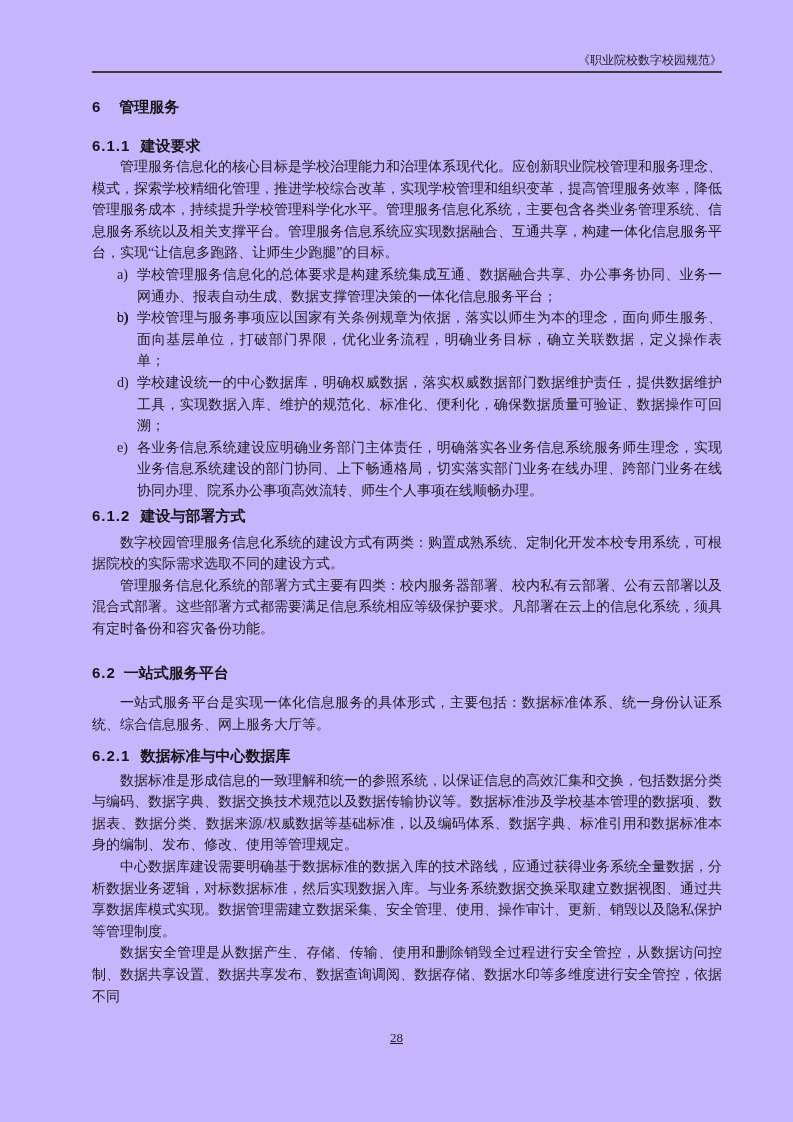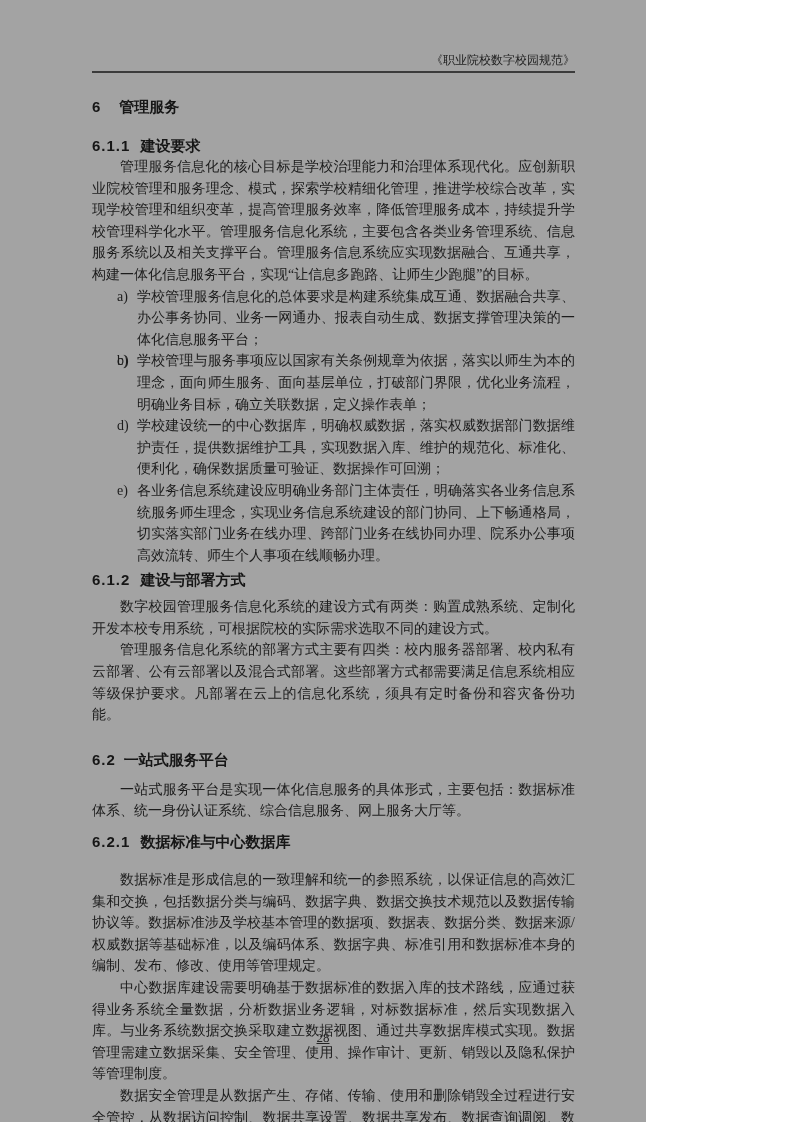--- a/index.html
+++ b/index.html
@@ -2,23 +2,23 @@
 <html><head>
 <meta charset="utf-8">
 <style>
   html, body {
     margin: 0;
     padding: 0;
     background: #ffffff;
   }
   .page {
     position: relative;
-    width: 646px;
+    width: 793px;
     height: 1122px;
-    background: #a3a3a3;
+    background: #c4b5fd;
     color: #1c1c1c;
     font-family: "Liberation Serif", "DejaVu Serif", serif;
     font-size: 14px;
     overflow: hidden;
   }
   .running-head {
     margin: 53px 71px 0 92px;
     text-align: right;
     font-size: 12px;
     line-height: 15px;
@@ -44,21 +44,21 @@
   .h2 { margin: 0; }
   .h3 { margin: 0; }
   .hnum { letter-spacing: 1px; }
   .gap-lg { margin-right: 18px; }
   .gap-md { margin-right: 10px; }
   .gap-sm { margin-right: 8px; }
   .h2-61   { margin-bottom: 9px; }
   .h3-611  { margin-bottom: 0; }
   .h3-612  { margin-top: 4px; margin-bottom: 6px; }
   .h2-62   { margin-top: 24px; margin-bottom: 9px; }
-  .h3-621  { margin-top: 10px; margin-bottom: 17px; }
+  .h3-621  { margin-top: 10px; margin-bottom: 4px; }
   .p {
     margin: 0;
     text-indent: 2em;
     text-align: justify;
     line-height: 21.6px;
     font-size: 14px;
     color: #1c1c1c;
   }
   .list { margin: 0; }
   .li {

